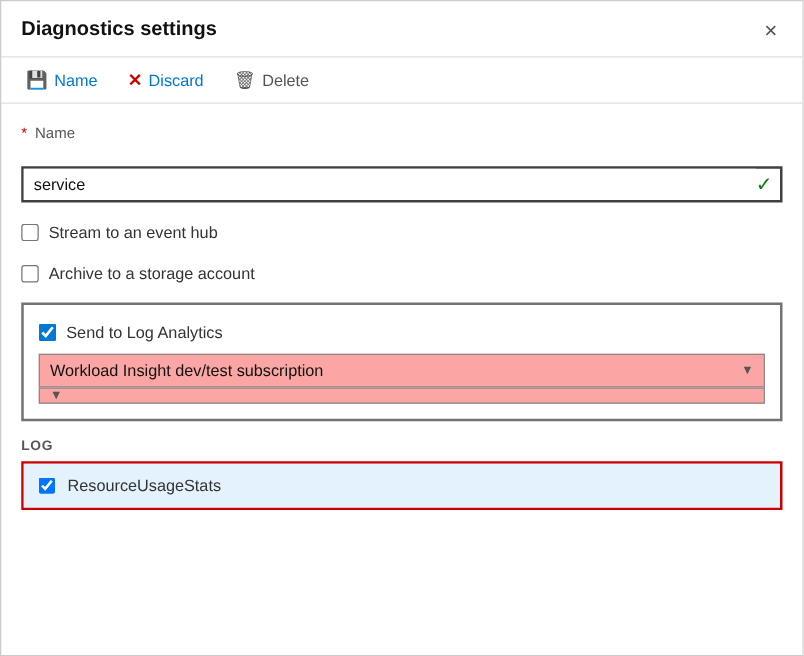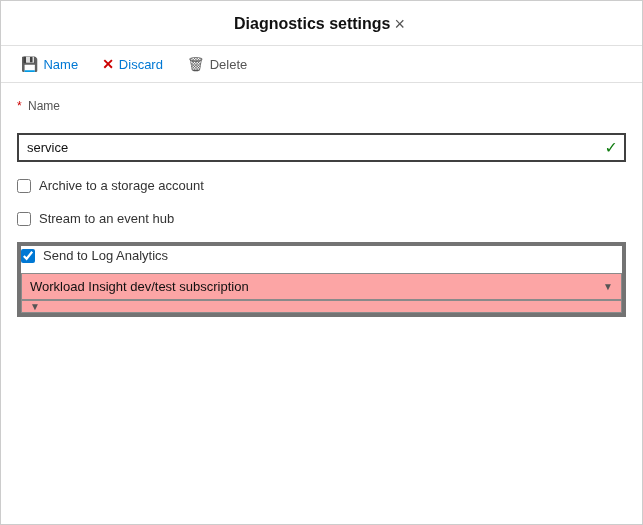--- a/index.html
+++ b/index.html
@@ -13,21 +13,21 @@
       width: 643px;
       min-height: 525px;
       background: #fff;
       border: 1px solid #ccc;
       display: flex;
       flex-direction: column;
     }
     .dialog-header {
       display: flex;
       align-items: center;
-      justify-content: center;
+      justify-content: space-between;
       padding: 12px 16px 10px 16px;
       border-bottom: 1px solid #e0e0e0;
     }
     .dialog-title {
       font-size: 16px;
       font-weight: 600;
       color: #111;
     }
     .close-btn {
       cursor: pointer;
@@ -106,21 +106,22 @@
       height: 14px;
       cursor: pointer;
       accent-color: #0078d4;
     }
     .checkbox-row label {
       font-size: 13px;
       color: #333;
       cursor: pointer;
     }
     .section-box {
-      border: 4px solid #737373;
+      border: 2px solid #737373;
+      padding: 12px;
       margin-bottom: 14px;
     }
     .sub-label {
       font-size: 12px;
       color: #555;
       margin-bottom: 4px;
       margin-top: 8px;
     }
     .sub-label:first-child { margin-top: 8px; }
     .select-wrapper {
@@ -205,40 +206,49 @@
         <span class="required">*</span>
         <span>Name</span>
       </div>
       <div class="name-input-wrapper">
         <input class="name-input" type="text" value="service" style="">
         <span class="check-green">✓</span>
       </div>
     </div>
 
     <div class="checkbox-row">
+      <input type="checkbox" id="stream-cb" style="">
+      <label for="stream-cb">Stream to an event hub</label>
+    </div>
+
+    <div class="checkbox-row">
       <input type="checkbox" id="archive-cb" style="">
       <label for="archive-cb">Archive to a storage account</label>
-    </div>
-
-    <div class="checkbox-row">
-      <input type="checkbox" id="stream-cb" style="">
-      <label for="stream-cb">Stream to an event hub</label>
     </div>
 
     <div class="section-box">
       <div class="checkbox-row" style="margin-bottom:8px;">
         <input type="checkbox" id="log-analytics-cb" checked="" style="">
         <label for="log-analytics-cb">Send to Log Analytics</label>
       </div>
 
       <div class="select-wrapper">
         <select><option>Workload Insight dev/test subscription</option></select>
         <span class="chevron">▼</span>
       </div>
 
       <div class="select-wrapper">
         <span class="chevron">▼</span>
       </div>
     </div>
 
+    <div class="log-section">
+      <div class="log-section-label">LOG</div>
+      <div class="log-table-box">
+        <div class="log-row">
+          <input type="checkbox" id="resource-cb" checked="" style="">
+          <label for="resource-cb">ResourceUsageStats</label>
+        </div>
+      </div>
+    </div>
 
   </div>
 </div>
 
 </body></html>

